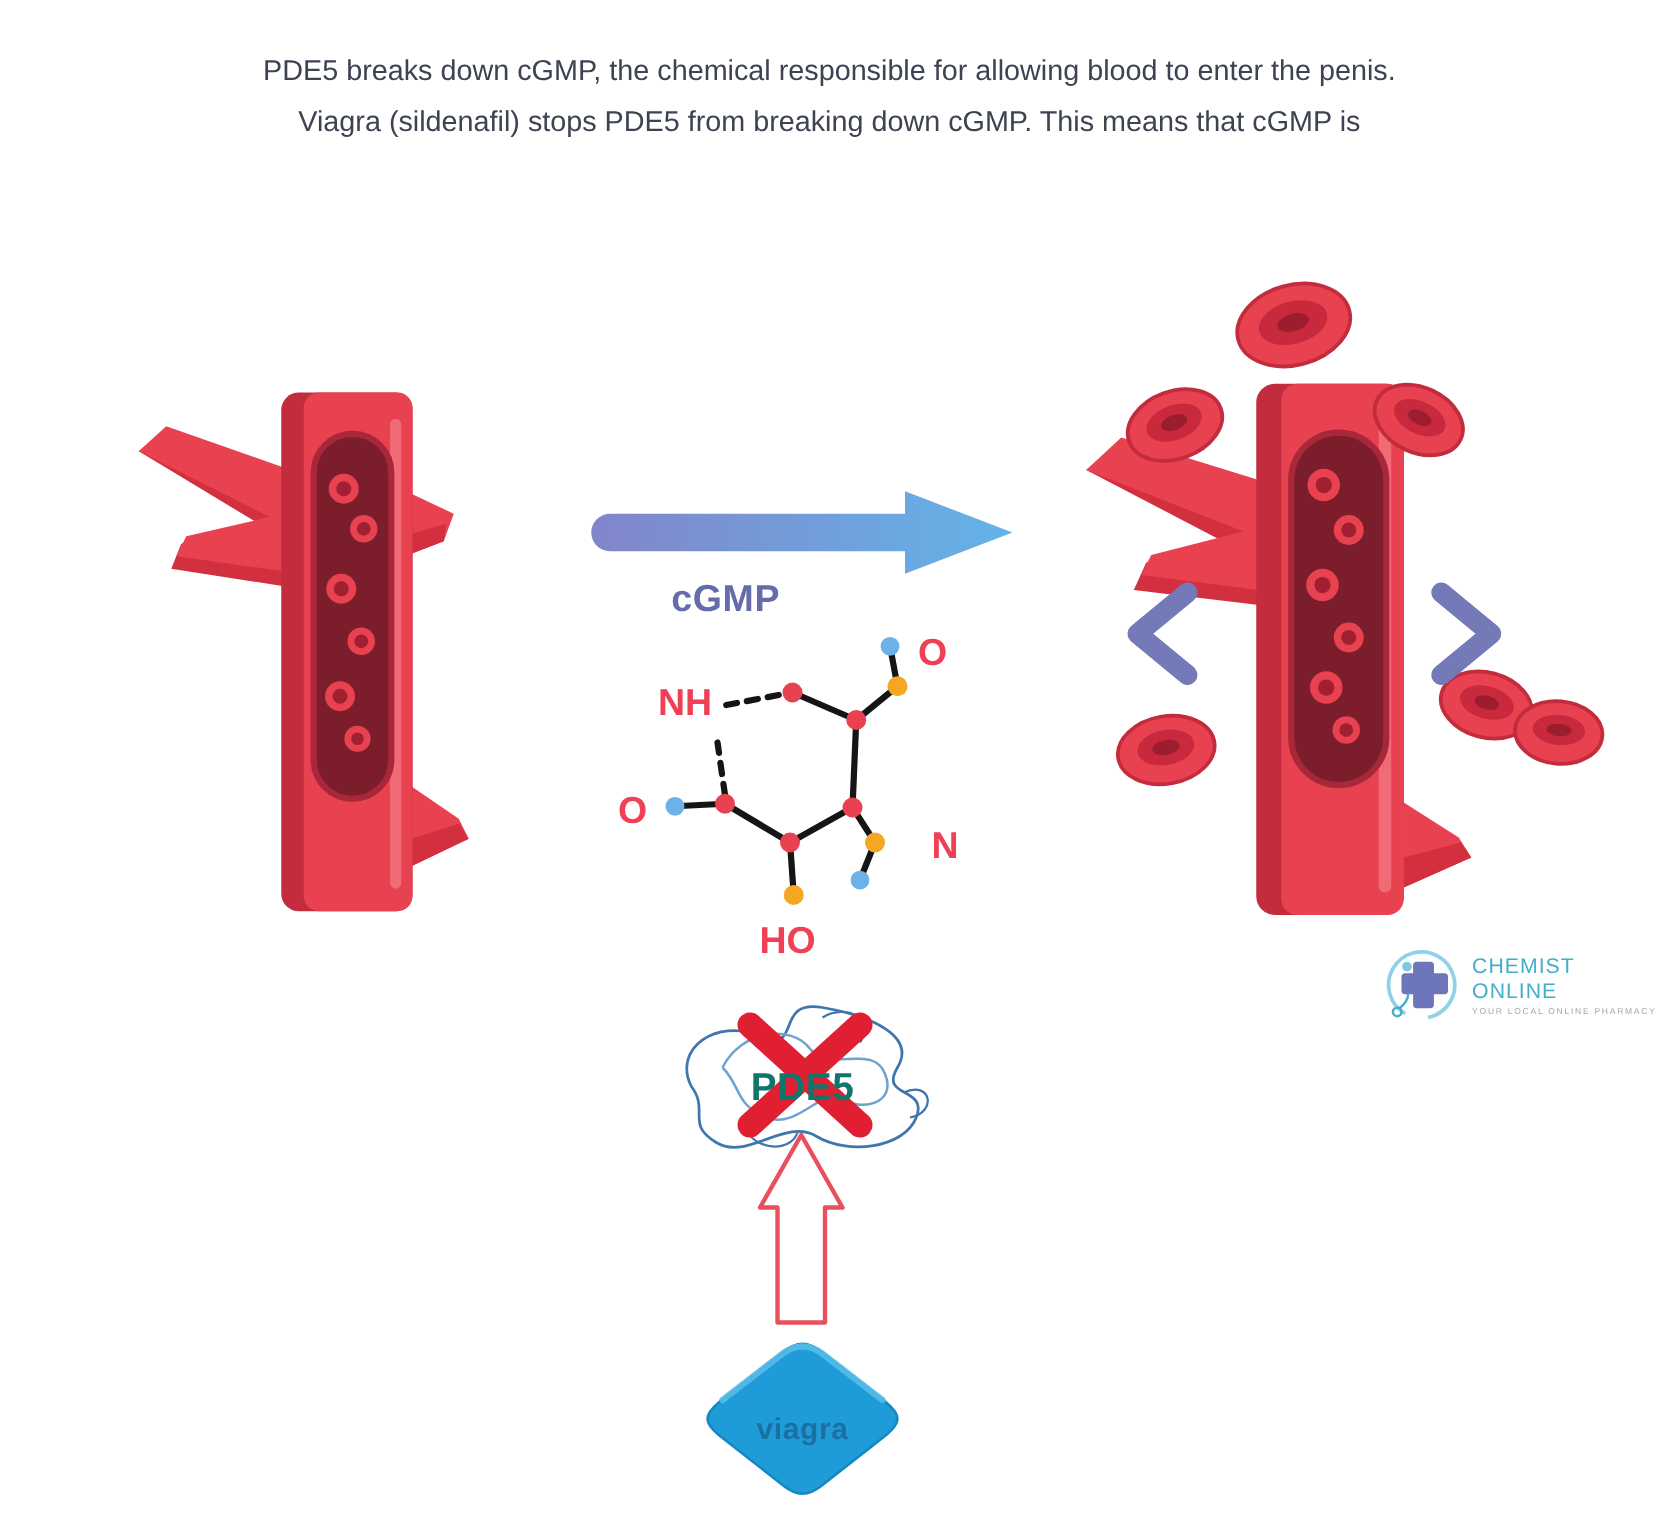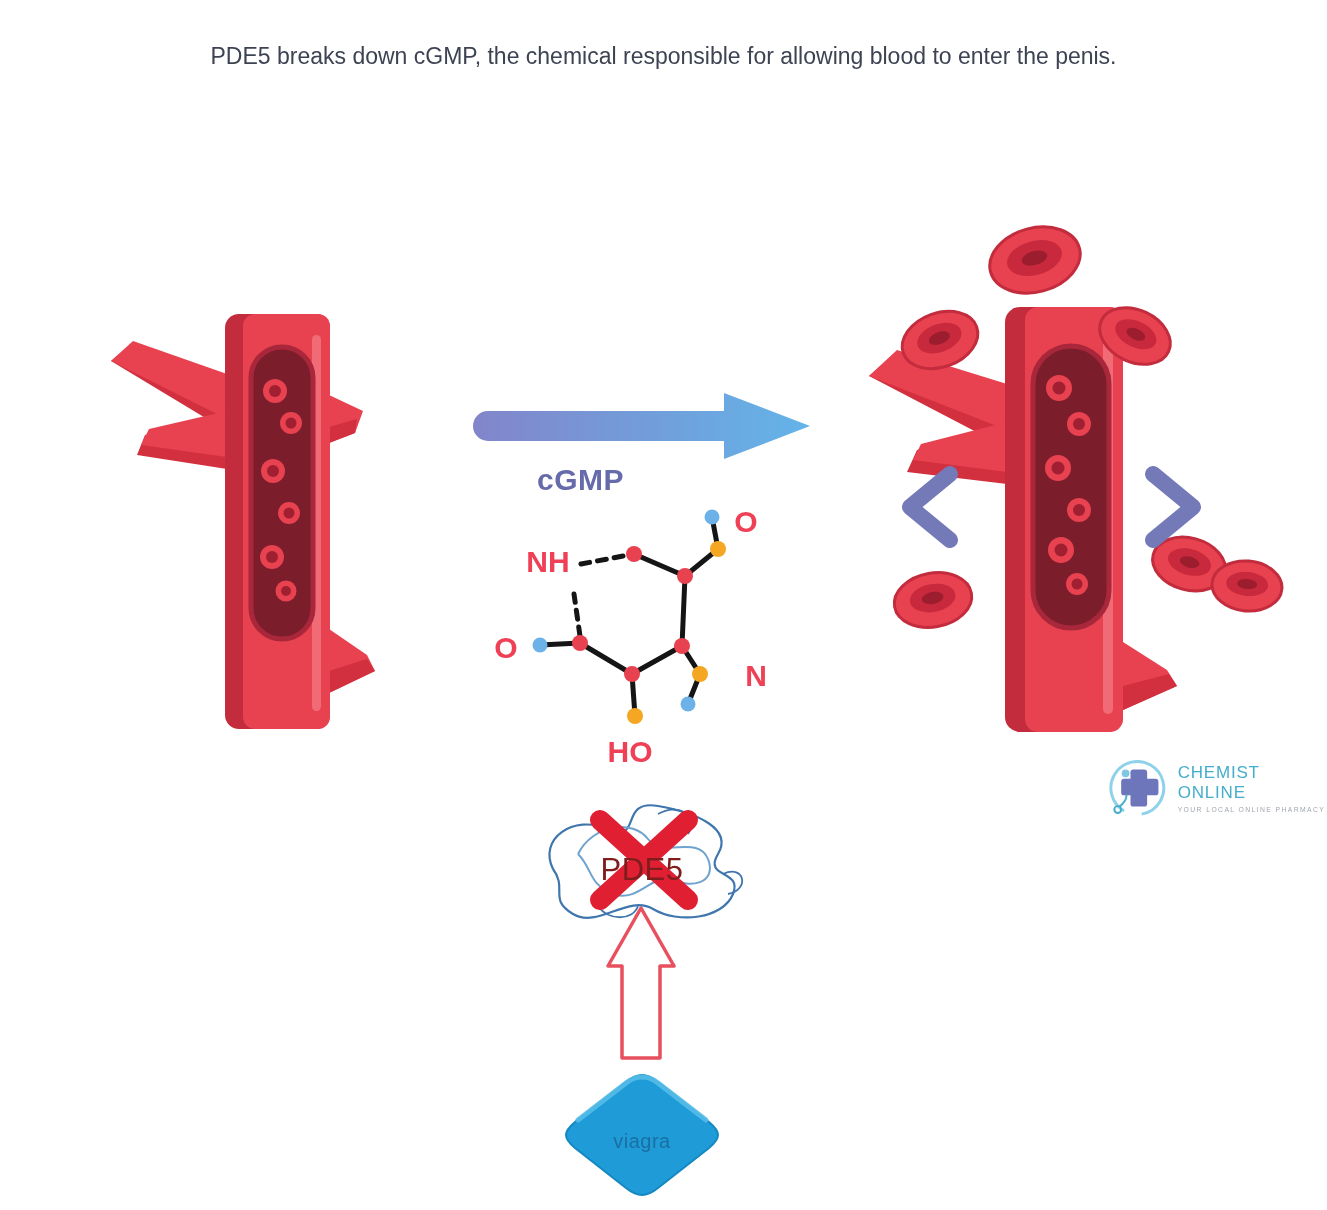--- a/index.html
+++ b/index.html
@@ -16,47 +16,48 @@
     font-size:23px; line-height:41px; font-weight:400;
   }
 
   .cgmp-label {
     left:537px; top:447px; width:180px; text-align:left;
     color:#666cab; font-size:30px; font-weight:700; letter-spacing:.5px;
   }
 
   .pde5-label {
     left:567px; top:836px; width:150px; text-align:center;
-    color:#7f1d1d; font-size:31px; font-weight:400; letter-spacing:.5px;
+    color:#0f766e; font-size:31px; font-weight:700; letter-spacing:.5px;
     z-index:5;
   }
 
   .viagra-label {
     left:556px; top:1114px; width:172px; text-align:center;
-    color:#1a6fa3; font-size:20px; font-weight:400; letter-spacing:.5px;
+    color:#1a6fa3; font-size:24px; font-weight:700; letter-spacing:.5px;
     z-index:5;
   }
 
   .logo {
     left:1105px; top:736px; width:225px; height:72px;
     display:flex; align-items:center; gap:8px;
   }
   .logo-text-col { display:flex; flex-direction:column; }
   .logo-name { color:#45aecb; font-size:17px; letter-spacing:.8px; font-weight:400; }
   .logo-tagline { color:#a0a6ad; font-size:6.8px; letter-spacing:1.4px; margin-top:3px; }
 
   svg text.mol-label { font-family:"Liberation Sans", sans-serif; font-size:30px; font-weight:700; fill:#ef4056; }
 </style>
 </head>
 <body>
 
 <div class="canvas">
 
   <div class="abs header">
     <div>PDE5 breaks down cGMP, the chemical responsible for allowing blood to enter the penis.</div>
+    <div>Viagra (sildenafil) stops PDE5 from breaking down cGMP. This means that cGMP is</div>
   </div>
 
   <svg class="abs" style="left:105px; top:283px;" width="270" height="435" viewBox="0 0 270 435">
 
     <polygon points="122,112 18,52 6,62 122,132" fill="#d2303f"></polygon>
     <polygon points="122,75 28,42 6,62 122,120" fill="#e8414f"></polygon>
     <polygon points="122,118 40,136 32,156 122,170" fill="#d2303f"></polygon>
     <polygon points="122,112 44,130 36,146 122,158" fill="#e8414f"></polygon>
     <polygon points="224,96 258,112 250,134 224,144" fill="#e8414f"></polygon>
     <polygon points="224,128 252,120 250,134 224,144" fill="#d2303f"></polygon>

